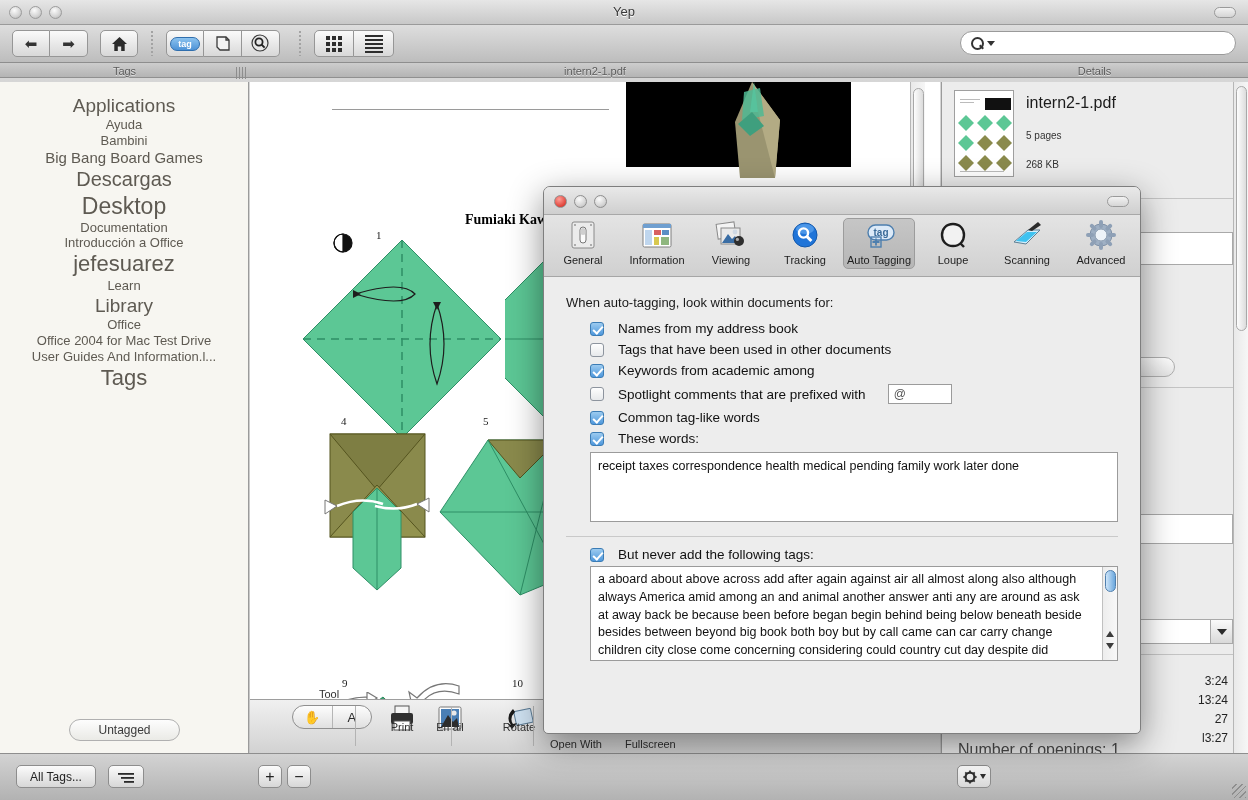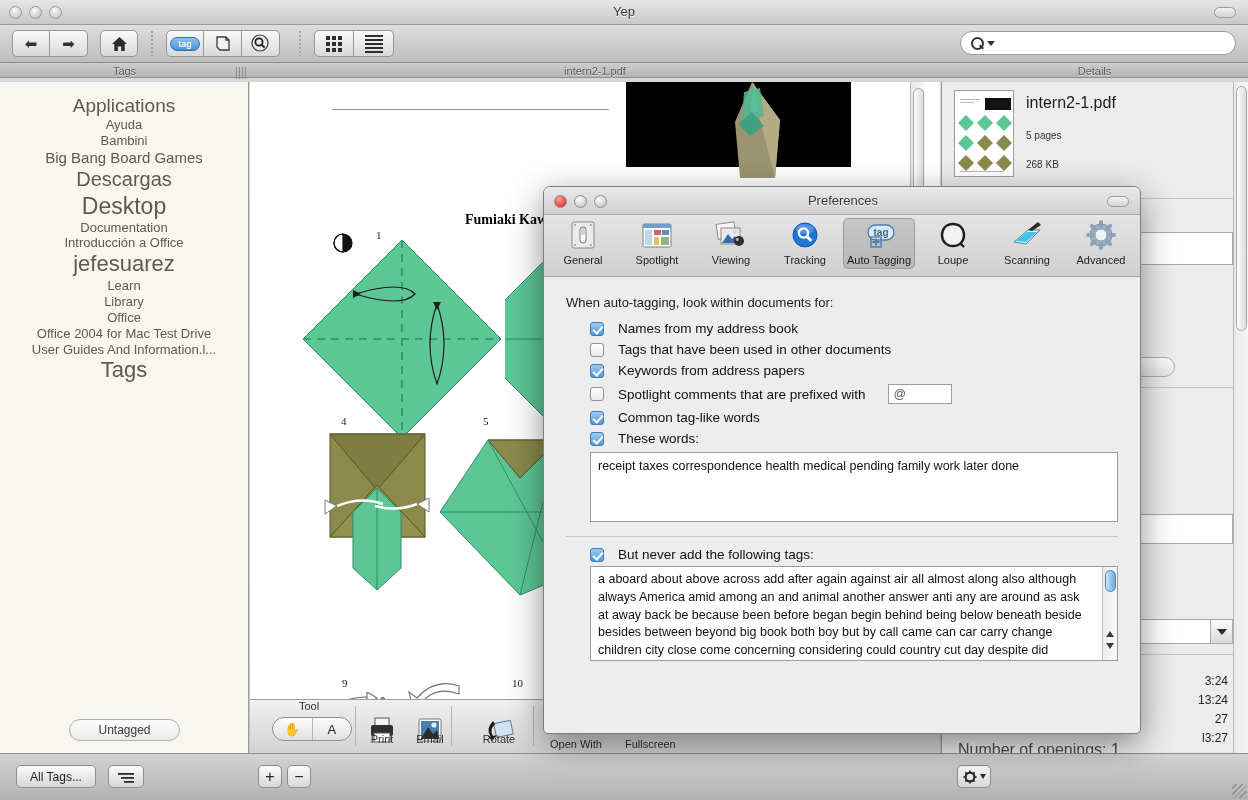--- a/index.html
+++ b/index.html
@@ -152,22 +152,22 @@
     background: linear-gradient(90deg, #fdfdfd, #dcdcdc);
   }
 
   
   .docbottom {
     position: absolute; left: 250px; top: 699px; width: 690px; height: 54px;
     background: linear-gradient(#f0f0f0, #d2d2d2);
     border-top: 1px solid #9d9d9d;
   }
   .dbitem {
-    position: absolute; top: 14px; text-align: center; width: 62px;
-    font-size: 11px; color: #303030;
+    position: absolute; top: 2px; text-align: center; width: 62px;
+    font-size: 11px; color: #303030; margin-left: 20px;
   }
   .dbitem .lbl { position: absolute; left: 0; bottom: 2px; width: 62px; }
   .dbsep { position: absolute; top: 6px; width: 1px; height: 40px; background: #b3b3b3; }
   .toolseg {
     position: absolute; left: 8px; top: 3px; width: 80px; height: 24px;
     border: 1px solid #8f8f8f; border-radius: 12px;
     background: linear-gradient(#fdfdfd, #e0e0e0);
     display: flex; align-items: center;
   }
   .toolseg .half { flex: 1; text-align: center; font-size: 13px; color: #2a2a2a; }
@@ -425,21 +425,21 @@
         <div style="font-size: 19px;">Applications</div>
         <div style="font-size: 13px;">Ayuda</div>
         <div style="font-size: 13px;">Bambini</div>
         <div style="font-size: 15px;">Big Bang Board Games</div>
         <div style="font-size: 20px;">Descargas</div>
         <div style="font-size: 23px;">Desktop</div>
         <div style="font-size: 13px;">Documentation</div>
         <div style="font-size: 13px;">Introducción a Office</div>
         <div style="font-size: 22px;">jefesuarez</div>
         <div style="font-size: 13px;">Learn</div>
-        <div style="font-size: 13px;">Library</div>
+        <div style="font-size: 19px;">Library</div>
         <div style="font-size: 13px;">Office</div>
         <div style="font-size: 13px;">Office 2004 for Mac Test Drive</div>
         <div style="font-size: 13px;">User Guides And Information.l...</div>
         <div style="font-size: 22px;">Tags</div>
       </div>
     <div class="untagged-wrap">
       <span class="untagged">Untagged</span>
     </div>
   </div>
 
@@ -656,21 +656,20 @@
     <div class="resizer"></div>
   </div>
 
   <div class="prefs">
     <div class="prefs-titlebar">
       <div class="prefs-traffic">
         <div class="ptl red"></div>
         <div class="ptl gray"></div>
         <div class="ptl gray"></div>
       </div>
-      <div class="prefs-title">Preferences</div>
       <div class="prefs-pill"></div>
     </div>
 
     <div class="prefs-toolbar">
 
       <div class="ptitem">
         <span class="picon">
           <svg width="34" height="32" viewBox="0 0 34 32">
             <rect x="6" y="2" width="22" height="26" rx="2" fill="#ebebeb" stroke="#8a8a8a"></rect>
             <rect x="14" y="7" width="6" height="16" rx="3" fill="#fbfbfb" stroke="#777"></rect>
@@ -689,21 +688,21 @@
           <svg width="34" height="32" viewBox="0 0 34 32">
             <rect x="3" y="4" width="28" height="23" rx="1.5" fill="#fff" stroke="#7f7f7f"></rect>
             <rect x="3" y="4" width="28" height="4" fill="#6f9fd0"></rect>
             <rect x="5" y="10" width="7" height="15" fill="#bfd6ee"></rect>
             <rect x="14" y="10" width="7" height="5" fill="#d86060"></rect>
             <rect x="22" y="10" width="7" height="5" fill="#5c8fc4"></rect>
             <rect x="14" y="17" width="5" height="8" fill="#d8c84f"></rect>
             <rect x="21" y="17" width="8" height="8" fill="#8fb77f"></rect>
           </svg>
         </span>
-        <span class="ilabel">Spotlight</span>
+        <span class="ilabel">Information</span>
       </div>
 
       <div class="ptitem">
         <span class="picon">
           <svg width="34" height="32" viewBox="0 0 34 32">
             <rect x="3" y="3" width="18" height="15" fill="#f4f4f4" stroke="#8a8a8a" transform="rotate(-8 12 10)"></rect>
             <rect x="7" y="8" width="19" height="16" fill="#eaeaea" stroke="#8a8a8a"></rect>
             <path d="M8 23 L14 14 L18 19 L21 16 L25 23 Z" fill="#3b6ea5"></path>
             <circle cx="21" cy="12" r="2.4" fill="#cfd9e4"></circle>
             <circle cx="25" cy="21" r="5" fill="#2e2e2e"></circle>
@@ -789,21 +788,21 @@
       <div class="cbrow">
         <span class="cb on"></span>
         <span class="cblabel">Names from my address book</span>
       </div>
       <div class="cbrow">
         <span class="cb"></span>
         <span class="cblabel">Tags that have been used in other documents</span>
       </div>
       <div class="cbrow">
         <span class="cb on"></span>
-        <span class="cblabel">Keywords from address papers</span>
+        <span class="cblabel">Keywords from academic among</span>
       </div>
       <div class="cbrow">
         <span class="cb"></span>
         <span class="cblabel">Spotlight comments that are prefixed with</span>
         <span class="inline-field">@</span>
       </div>
       <div class="cbrow">
         <span class="cb on"></span>
         <span class="cblabel">Common tag-like words</span>
       </div>

